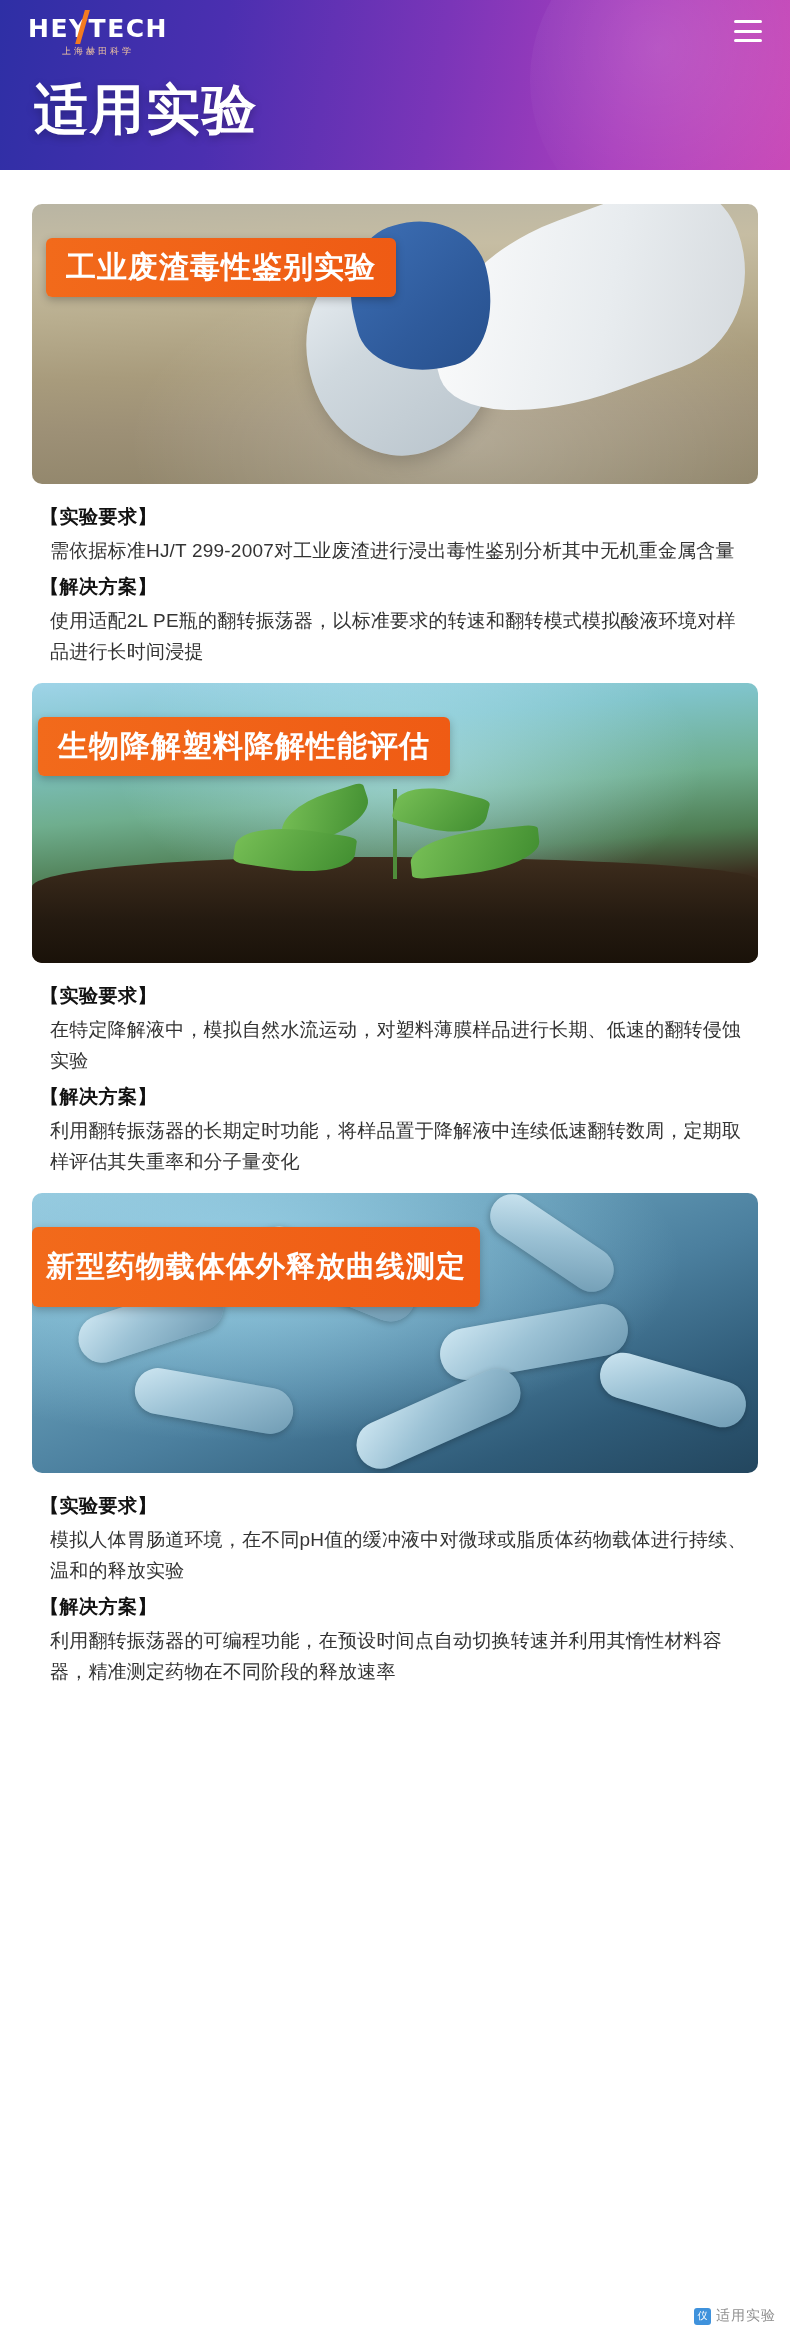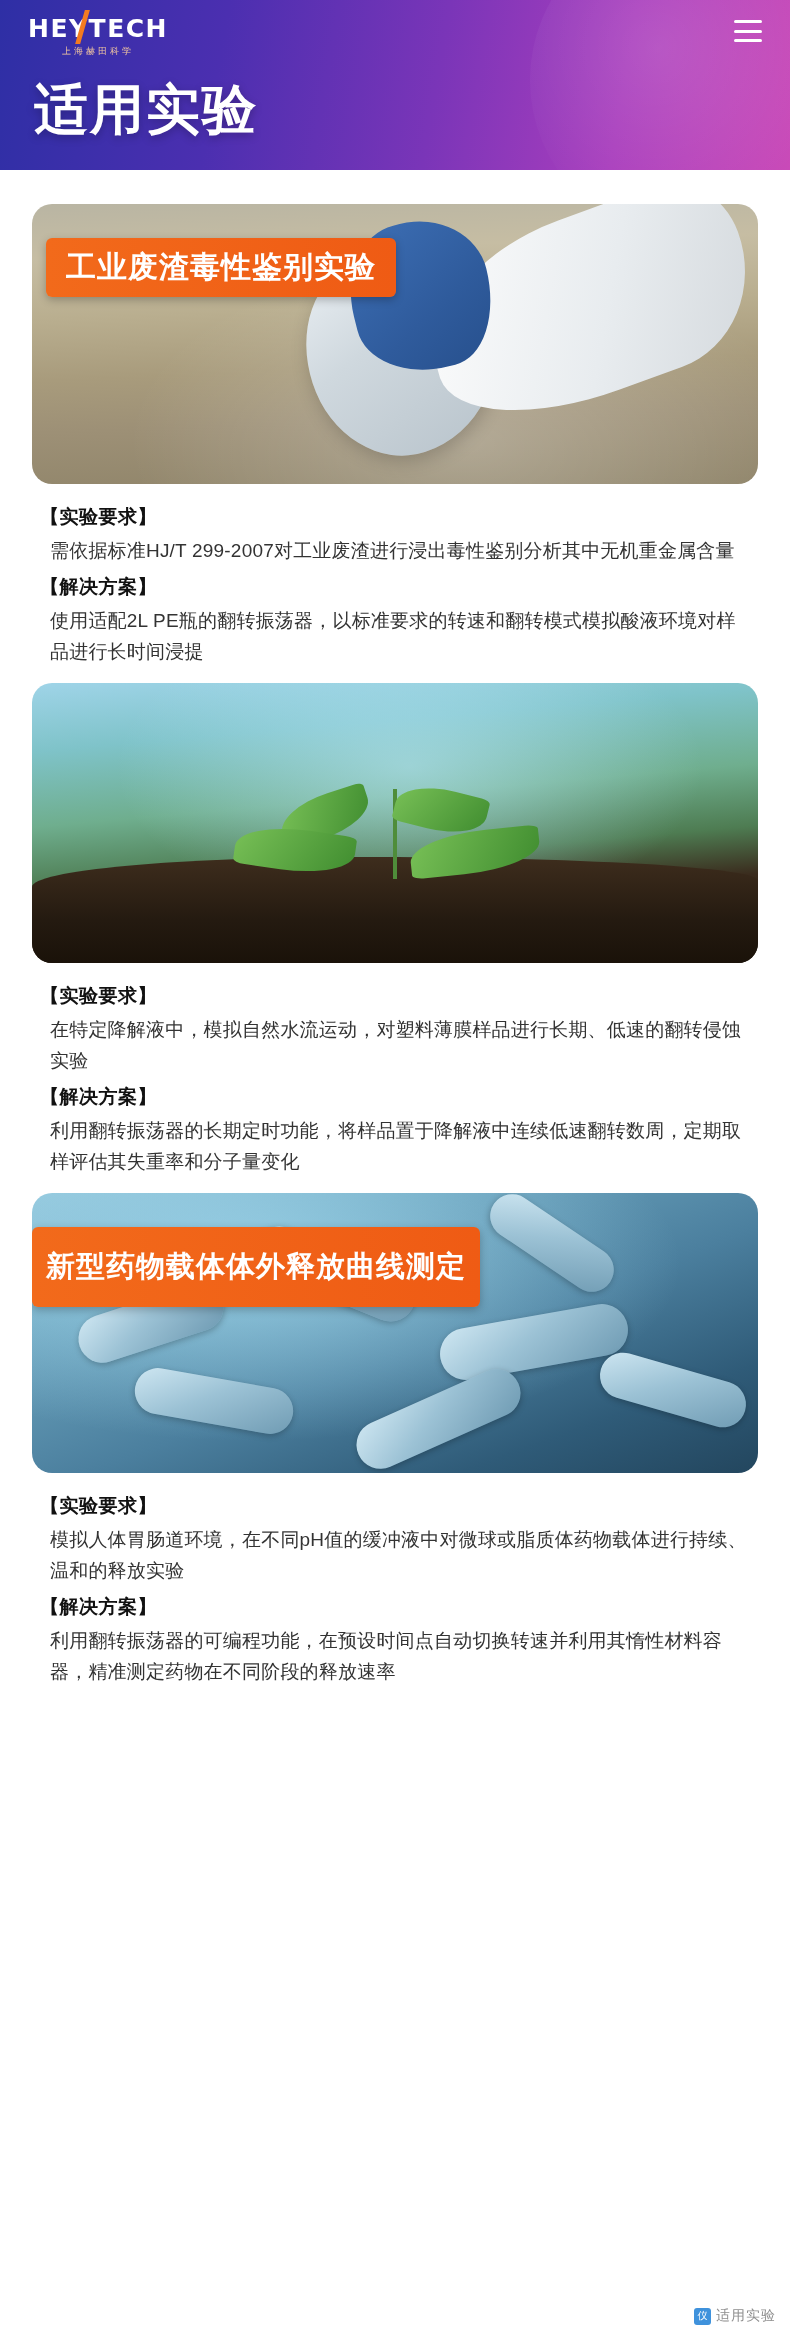--- a/index.html
+++ b/index.html
@@ -94,21 +94,21 @@
   
   .content {
     padding: 34px 32px 0 32px;
   }
   .case { margin-bottom: 16px; }
 
   .case-image {
     position: relative;
     width: 726px;
     height: 280px;
-    border-radius: 20px;
+    border-radius: 10px;
     overflow: hidden;
   }
   .case-image.img1 {
     background:
       radial-gradient(ellipse at 60% 85%, rgba(255,255,255,0.25), rgba(255,255,255,0) 55%),
       linear-gradient(178deg, #b9b5a3 0%, #c6bda3 18%, #b9ae8f 38%, #a89b7c 58%, #9d9076 75%, #8f8469 100%);
   }
   .case-image.img1::before {
     content: "";
     position: absolute;
@@ -277,20 +277,21 @@
       </div>
     </div>
 
     <div class="case">
       <div class="case-image img2">
         <div class="sprout"></div>
         <div class="leaf l1"></div>
         <div class="leaf l2"></div>
         <div class="leaf l3"></div>
         <div class="leaf l4"></div>
+        <div class="badge wide">生物降解塑料降解性能评估</div>
       </div>
       <div class="case-text">
         <div class="label">【实验要求】</div>
         <div class="body">在特定降解液中，模拟自然水流运动，对塑料薄膜样品进行长期、低速的翻转侵蚀实验</div>
         <div class="label">【解决方案】</div>
         <div class="body">利用翻转振荡器的长期定时功能，将样品置于降解液中连续低速翻转数周，定期取样评估其失重率和分子量变化</div>
       </div>
     </div>
 
     <div class="case">

